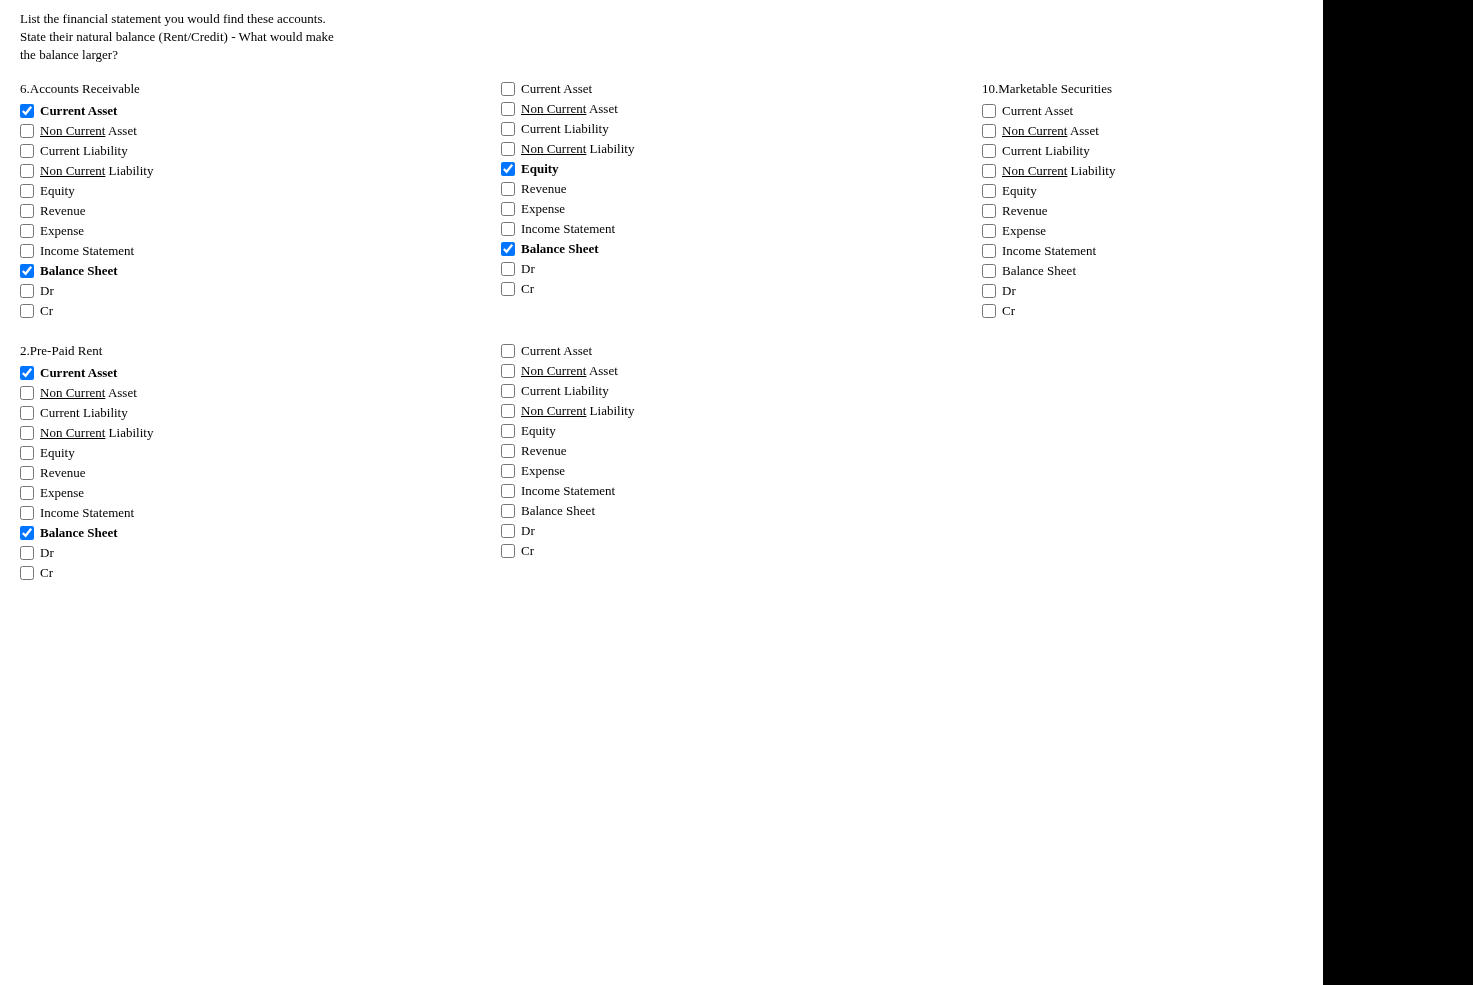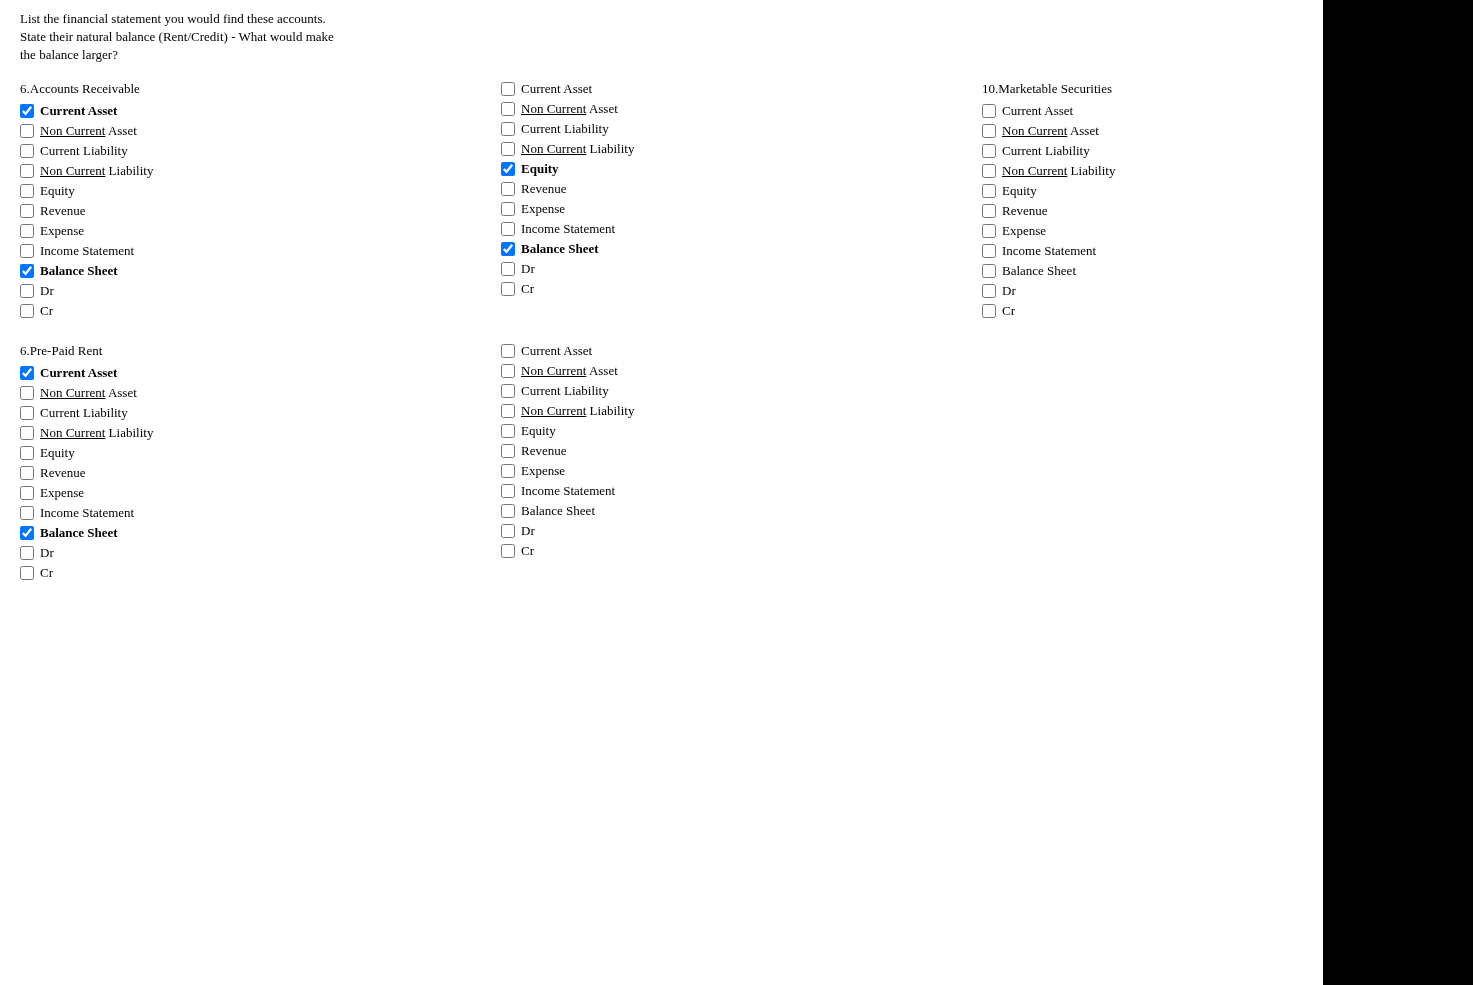--- a/index.html
+++ b/index.html
@@ -199,21 +199,21 @@
       <div class="option-row">
         <input type="checkbox" style="">
         <span class="option-label">Dr</span>
       </div>
       <div class="option-row">
         <input type="checkbox" style="">
         <span class="option-label">Cr</span>
       </div>
     </div>
     <div class="question-block">
-      <div class="question-title">6.Pre-Paid Rent</div>
+      <div class="question-title">2.Pre-Paid Rent</div>
       <div class="option-row">
         <input type="checkbox" checked="" style="">
         <span class="option-label bold">Current Asset</span>
       </div>
       <div class="option-row">
         <input type="checkbox" style="">
         <span class="option-label"><span class="underline">Non Current</span> Asset</span>
       </div>
       <div class="option-row">
         <input type="checkbox" style="">

